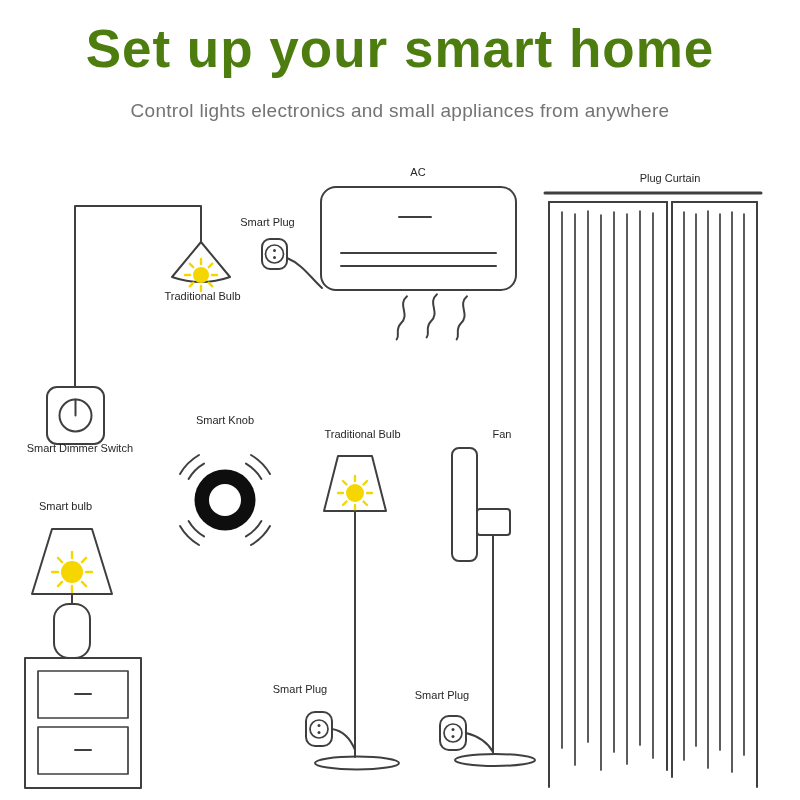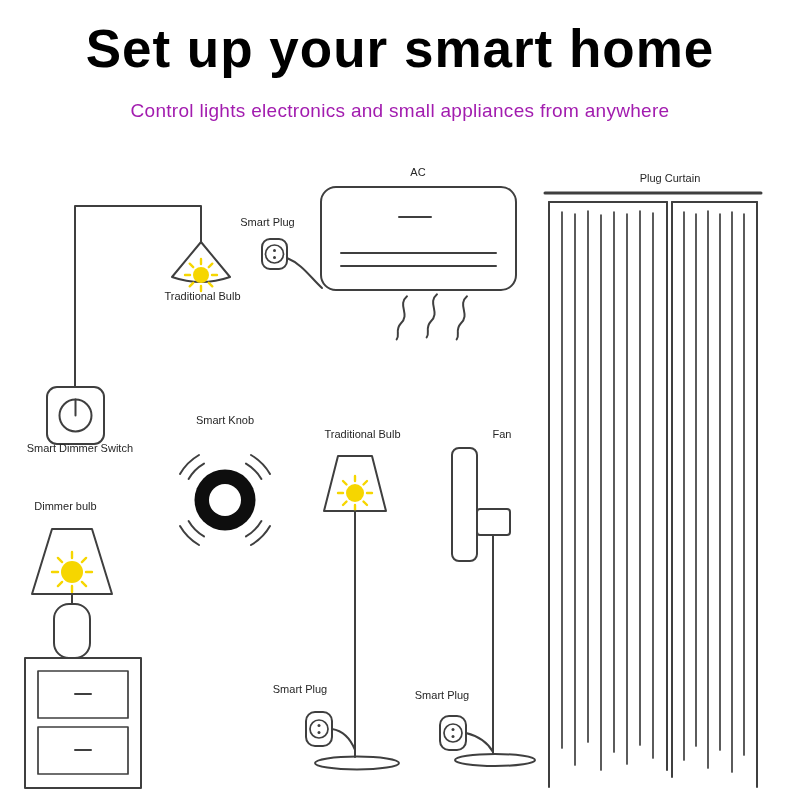--- a/index.html
+++ b/index.html
@@ -6,25 +6,25 @@
     --line:#3f3f3f;
     --bulb:#f6d600;
     --knob:#0e0e0e;
     --text:#262626;
   }
   html,body{margin:0;padding:0;background:#ffffff;}
   body{font-family:"Liberation Sans", sans-serif;color:var(--text);}
   .canvas{position:relative;width:800px;height:800px;background:#ffffff;overflow:hidden;margin:0 auto;}
   .title{
     position:absolute;top:18px;left:0;width:100%;margin:0;
-    text-align:center;font-size:53px;font-weight:bold;color:#000000;letter-spacing:1px;
+    text-align:center;font-size:53px;font-weight:bold;color:#4d7c0f;letter-spacing:1px;
   }
   .subtitle{
     position:absolute;top:100px;left:0;width:100%;margin:0;
-    text-align:center;font-size:19px;font-weight:400;color:#a21caf;letter-spacing:.3px;
+    text-align:center;font-size:19px;font-weight:400;color:#737373;letter-spacing:.3px;
   }
   .label{
     position:absolute;font-size:11px;line-height:1.25;color:#262626;text-align:center;
   }
   svg.art{position:absolute;left:0;top:0;width:800px;height:800px;}
   .ln{fill:none;stroke:var(--line);stroke-width:2;stroke-linecap:round;stroke-linejoin:round;}
   .ln3{stroke-width:3;}
   .thin{stroke-width:1.7;}
   .bulb{fill:var(--bulb);stroke:none;}
   .ray{fill:none;stroke:var(--bulb);stroke-width:2.4;stroke-linecap:round;}
@@ -198,17 +198,17 @@
   </svg>
 
   <div class="label" style="left:320px;top:166px;width:196px;">AC</div>
   <div class="label" style="left:590px;top:172px;width:160px;">Plug Curtain</div>
   <div class="label" style="left:210px;top:216px;width:115px;">Smart Plug</div>
   <div class="label" style="left:125px;top:290px;width:155px;">Traditional Bulb</div>
   <div class="label" style="left:21px;top:442px;width:112px;text-align:right;">Smart Dimmer Switch</div>
   <div class="label" style="left:165px;top:414px;width:120px;">Smart Knob</div>
   <div class="label" style="left:285px;top:428px;width:155px;">Traditional Bulb</div>
   <div class="label" style="left:467px;top:428px;width:70px;">Fan</div>
-  <div class="label" style="left:8px;top:500px;width:115px;">Dimmer bulb</div>
+  <div class="label" style="left:8px;top:500px;width:115px;">Smart bulb</div>
   <div class="label" style="left:240px;top:683px;width:120px;">Smart Plug</div>
   <div class="label" style="left:382px;top:689px;width:120px;">Smart Plug</div>
 
 </div>
 
 </body></html>

